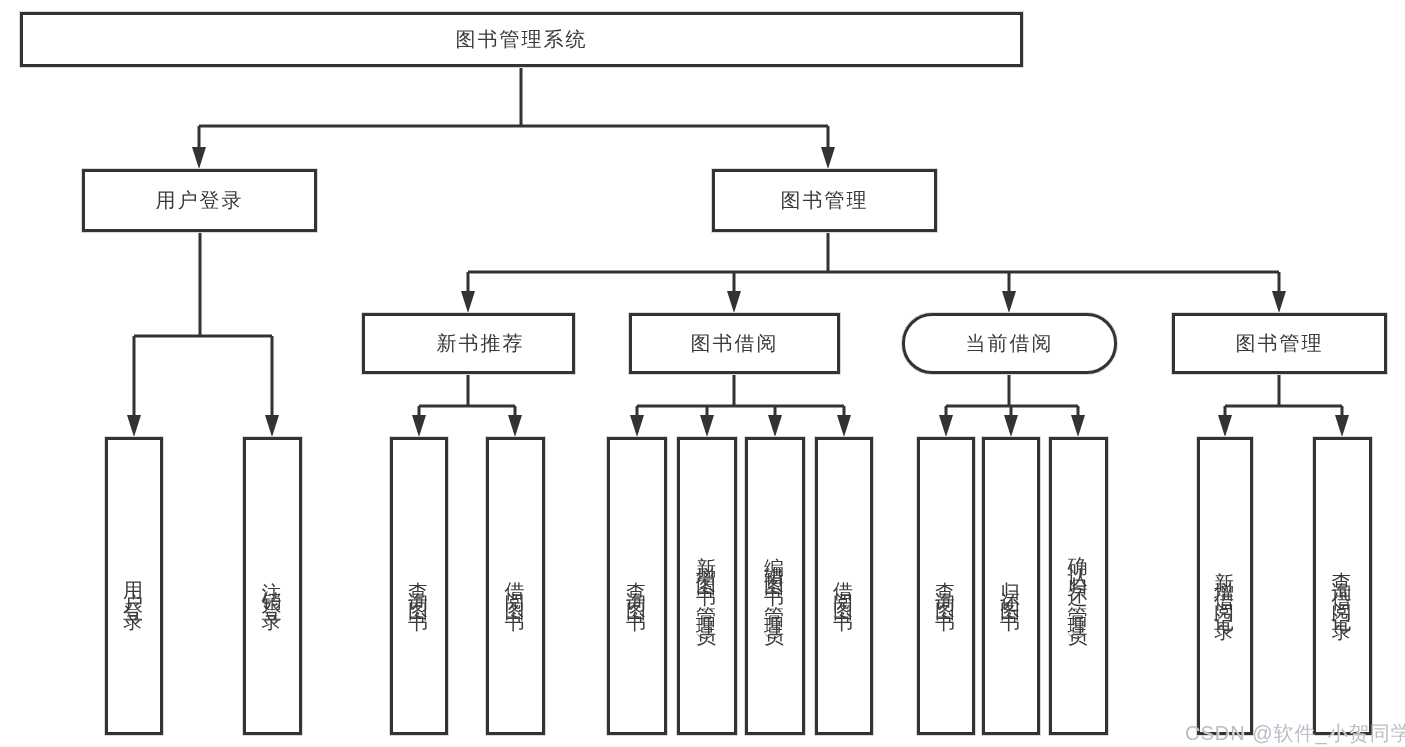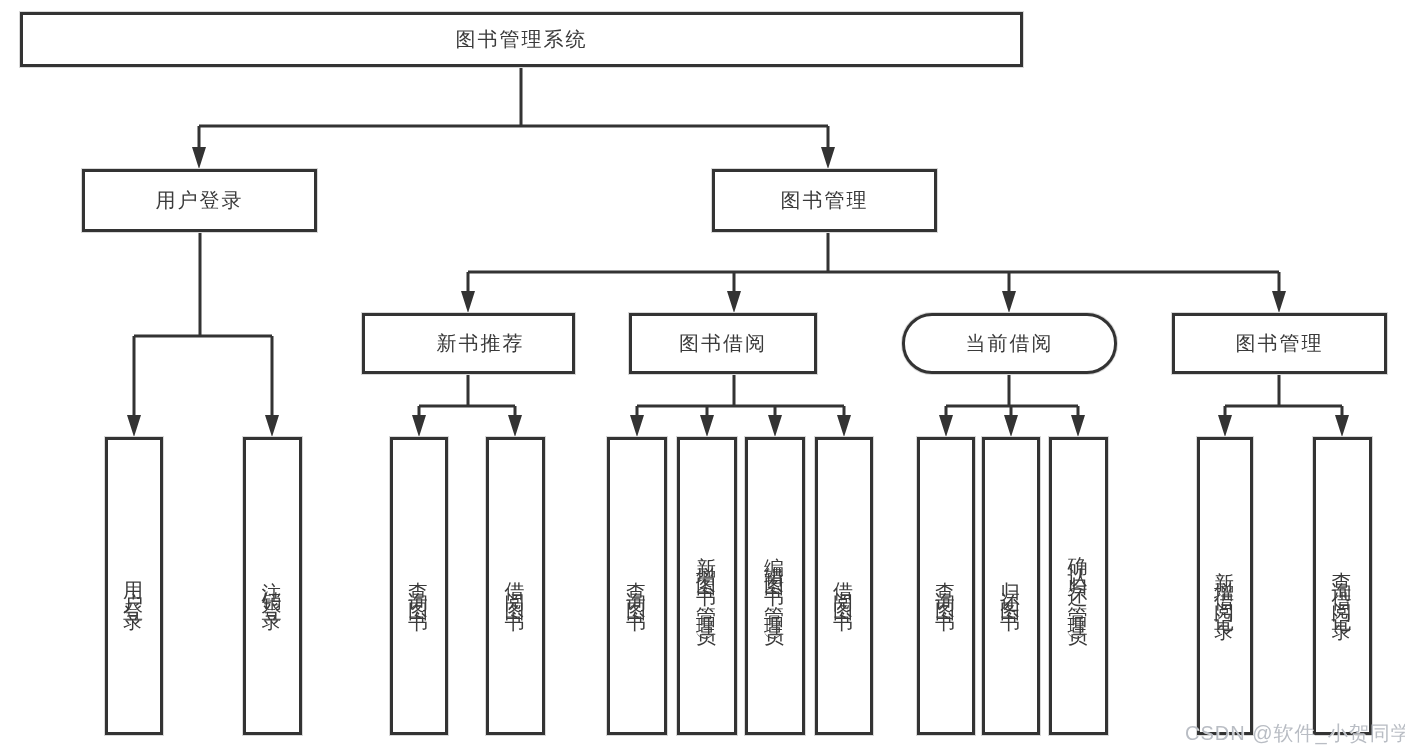--- a/index.html
+++ b/index.html
@@ -27,21 +27,21 @@
     top:437px; height:298px;
   }
 
   
   .b-root     { left:20px;  top:12px;  width:1003px; height:55px; }
   
   .b-userlogin{ left:82px;  top:169px; width:235px;  height:63px; }
   .b-bookmgmt { left:712px; top:169px; width:225px;  height:63px; }
   
   .b-newrec   { left:362px; top:313px; width:213px;  height:61px;padding-left:24px; }
-  .b-borrow   { left:629px; top:313px; width:188px;  height:61px; }
+  .b-borrow   { left:629px; top:313px; width:211px;  height:61px; }
   .b-current  { left:902px; top:313px; width:215px;  height:61px;border-radius:30px; }
   .b-records  { left:1172px;top:313px; width:215px;  height:61px; }
   
   .v1  { left:105px;  width:58px; }
   .v2  { left:243px;  width:59px; }
   .v3  { left:390px;  width:58px; }
   .v4  { left:486px;  width:59px; }
   .v5  { left:607px;  width:60px; }
   .v6  { left:677px;  width:60px; }
   .v7  { left:745px;  width:60px; }

